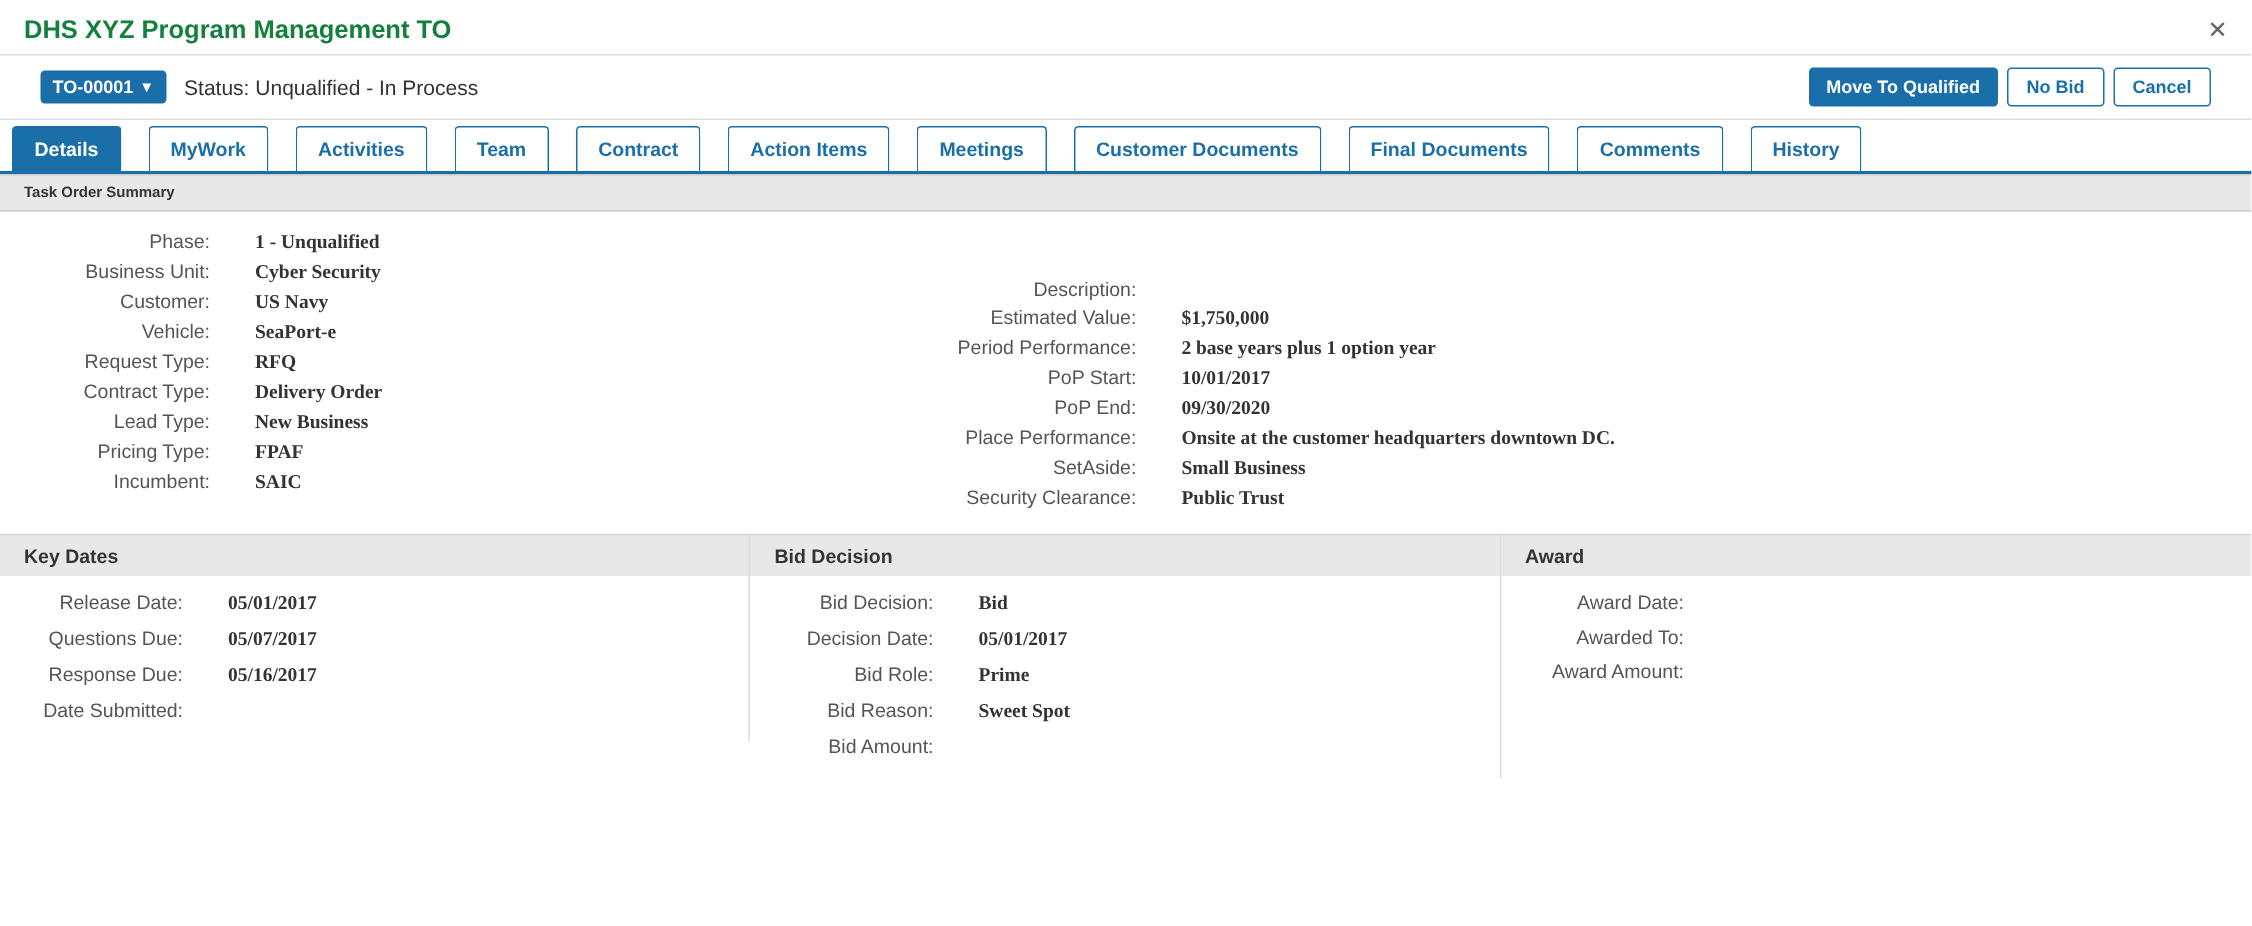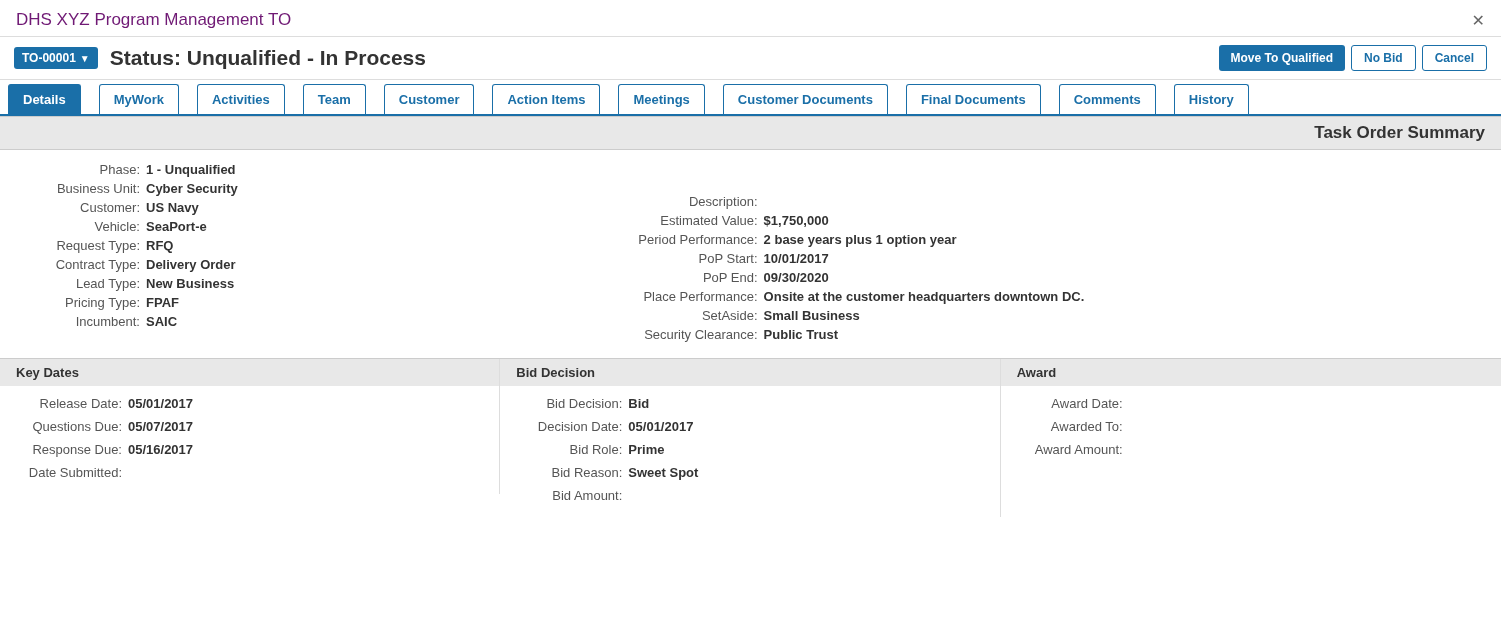--- a/index.html
+++ b/index.html
@@ -8,31 +8,31 @@
     .title-bar {
       background: #fff;
       padding: 10px 16px 6px 16px;
       border-bottom: 1px solid #ddd;
       display: flex;
       align-items: center;
       justify-content: space-between;
     }
     .title-bar-left {
       font-size: 17px;
-      font-weight: normal;
-      color: #701a75;
+      font-weight: bold;
+      color: #15803d;
     }
     .close-icon {
       font-size: 16px;
       color: #666;
       cursor: pointer;
     }
 
     .header-bar {
-      padding: 8px 14px;
+      padding: 8px 27px;
       display: flex;
       align-items: center;
       justify-content: space-between;
       border-bottom: 1px solid #ddd;
     }
     .header-left {
       display: flex;
       align-items: center;
       gap: 12px;
     }
@@ -43,22 +43,22 @@
       border-radius: 3px;
       font-size: 12px;
       font-weight: bold;
       cursor: pointer;
       display: flex;
       align-items: center;
       gap: 4px;
     }
     .to-badge .caret { font-size: 10px; }
     .status-text {
-      font-size: 21px;
-      font-weight: bold;
+      font-size: 14px;
+      font-weight: normal;
       color: #333;
     }
     .header-right {
       display: flex;
       gap: 6px;
     }
     .btn-blue {
       background: #1a6fa8;
       color: #fff;
       border: none;
@@ -104,55 +104,56 @@
     }
 
     .content {
       padding: 0 0 16px 0;
     }
 
     .section-header {
       background: #e8e8e8;
       padding: 6px 16px;
       font-weight: bold;
-      font-size: 17px;
+      font-size: 10px;
       border-bottom: 1px solid #ccc;
       border-top: 1px solid #ccc;
-      text-align: right;
     }
 
     .summary-body {
       display: flex;
       padding: 12px 16px;
       gap: 0;
     }
     .summary-left {
       flex: 1;
     }
     .summary-right {
       flex: 1.5;
       margin-top: 32px;
     }
 
     .field-row {
       display: flex;
       align-items: flex-start;
       margin-bottom: 4px;
+      gap: 24px;
     }
     .field-label {
       text-align: right;
       color: #555;
       min-width: 130px;
       padding-right: 6px;
       font-size: 13px;
     }
     .field-value {
       font-weight: bold;
       font-size: 13px;
       color: #333;
+      font-family: Liberation Serif, serif;
     }
 
     .summary-right .field-row .field-label {
       min-width: 160px;
     }
     .bottom-col {
       flex: 1;
     }
     .bottom-section-wrapper {
       border-top: 1px solid #ccc;
@@ -209,21 +210,21 @@
     <button class="btn-outline">No Bid</button>
     <button class="btn-outline">Cancel</button>
   </div>
 </div>
 
 <div class="tabs-bar" id="tabs-container">
     <div class="tab active">Details</div>
     <div class="tab">MyWork</div>
     <div class="tab">Activities</div>
     <div class="tab">Team</div>
-    <div class="tab">Customer</div>
+    <div class="tab">Contract</div>
     <div class="tab">Action Items</div>
     <div class="tab">Meetings</div>
     <div class="tab">Customer Documents</div>
     <div class="tab">Final Documents</div>
     <div class="tab">Comments</div>
     <div class="tab">History</div>
   </div>
 
 <div class="content">
 

